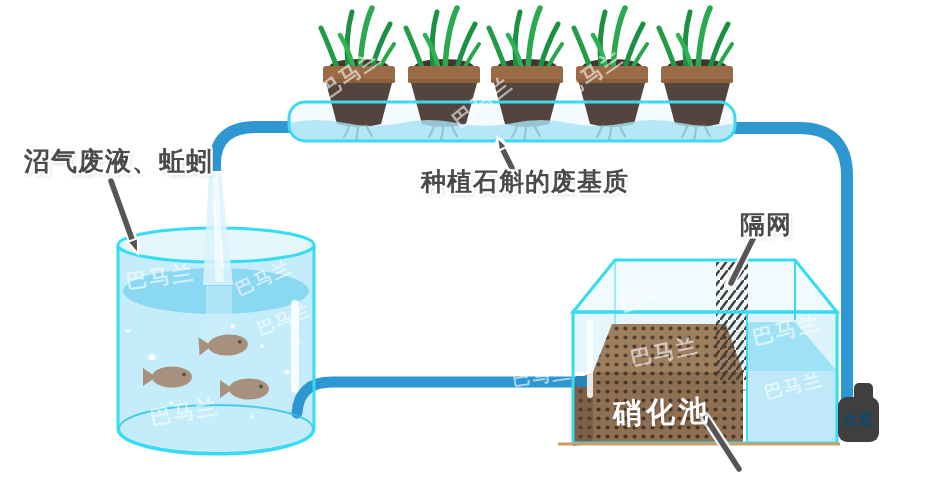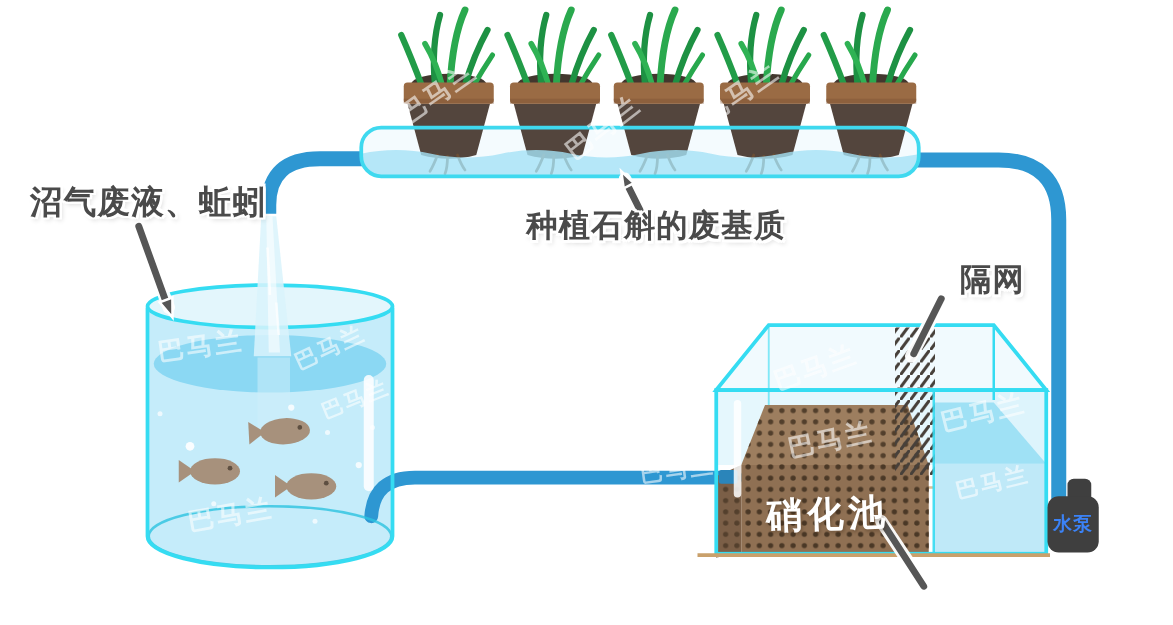--- a/index.html
+++ b/index.html
@@ -9,28 +9,28 @@
   }
   .stage svg{position:absolute;left:0;top:0;}
   .lbl{
     position:absolute;font-weight:bold;color:#4a4a4a;white-space:nowrap;
     letter-spacing:1px;font-size:25px;line-height:1.1;
     text-shadow:-2px 0 #fff,2px 0 #fff,0 -2px #fff,0 2px #fff,
        -2px -2px #fff,2px 2px #fff,-2px 2px #fff,2px -2px #fff,2px 3px 4px rgba(0,0,0,.18);
   }
   .lbl-inflow{left:24px;top:147px;font-size:26px;}
   .lbl-substrate{left:421px;top:168px;}
-  .lbl-mesh{left:740px;top:211px;margin-left:28px;}
+  .lbl-mesh{left:740px;top:211px;}
   .lbl-filter{left:739px;top:463px;}
   .lbl-nitr{
     left:613px;top:397px;color:#ffffff;font-size:29px;letter-spacing:4px;
     text-shadow:1px 2px 3px rgba(60,40,20,.35);transform:rotate(-2deg);
   }
   .lbl-pump{
-    left:836px;top:412px;width:45px;text-align:center;color:#3b82f6;
+    left:836px;top:412px;width:45px;text-align:center;color:#0c4a6e;
     font-size:15px;letter-spacing:1px;text-shadow:none;
   }
   .wm{
     position:absolute;color:#ffffff;opacity:.58;font-weight:bold;
     font-size:21px;letter-spacing:2px;white-space:nowrap;pointer-events:none;
   }
 </style>
 </head>
 <body>
 

